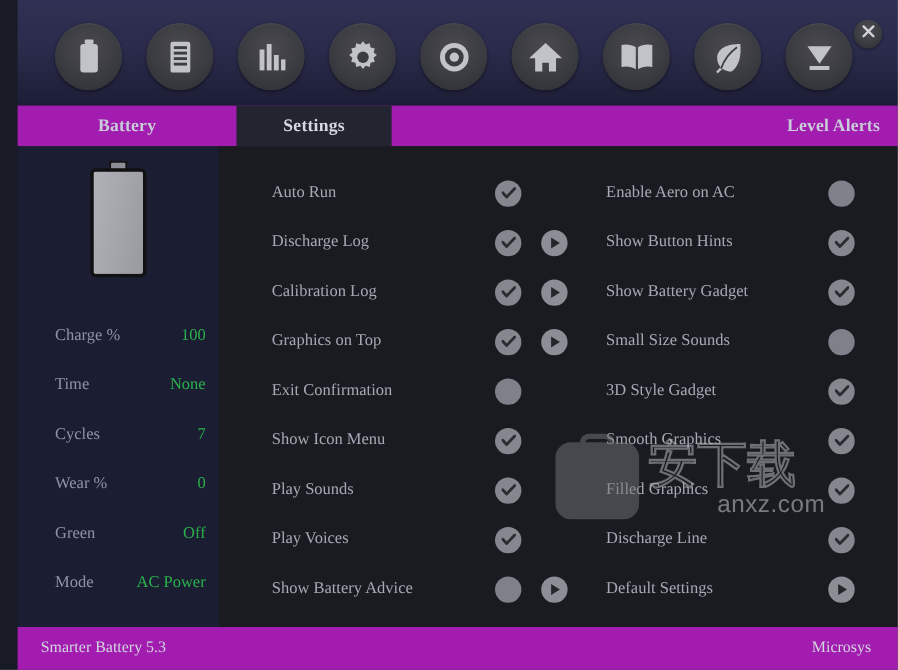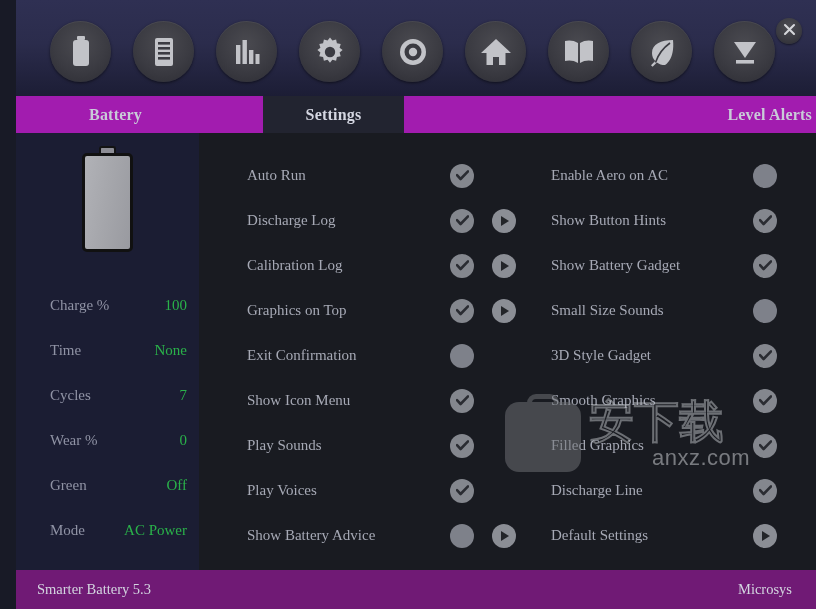--- a/index.html
+++ b/index.html
@@ -82,22 +82,22 @@
     align-items: center;
     justify-content: center;
     color: #c9cbd8;
     font-size: 16px;
     font-weight: bold;
     letter-spacing: 0.2px;
     cursor: pointer;
     font-family: "Liberation Serif", serif;
   }
   .tab-battery { left: 0px;   width: 199px; }
-  .tab-settings{ left: 199px; width: 141px; background: #222430; color: #d5d7e2; margin-left: 48px; }
-  .tab-alerts  { right: 4px;  width: 300px; justify-content: flex-end; box-sizing: border-box; }
+  .tab-settings{ left: 199px; width: 141px; background: #222430; color: #d5d7e2; }
+  .tab-alerts  { right: 16px;  width: 300px; justify-content: flex-end; box-sizing: border-box; }
 
   
   .left-panel {
     position: absolute;
     left: 16px;
     top: 133px;
     width: 183px;
     height: 437px;
     background: #1b1d33;
   }
@@ -211,21 +211,21 @@
   .toggle.play{ background: #8b8e95; }
   .toggle svg { display:block; }
 
   
   .statusbar {
     position: absolute;
     left: 16px;
     top: 570px;
     width: 800px;
     height: 39px;
-    background: #701a75;
+    background: #a21caf;
   }
   .status-left {
     position: absolute;
     left: 21px;
     top: 11px;
     color: #d3d5e0;
     font-size: 14.5px;
     font-family: "Liberation Serif", serif;
   }
   .status-right {

